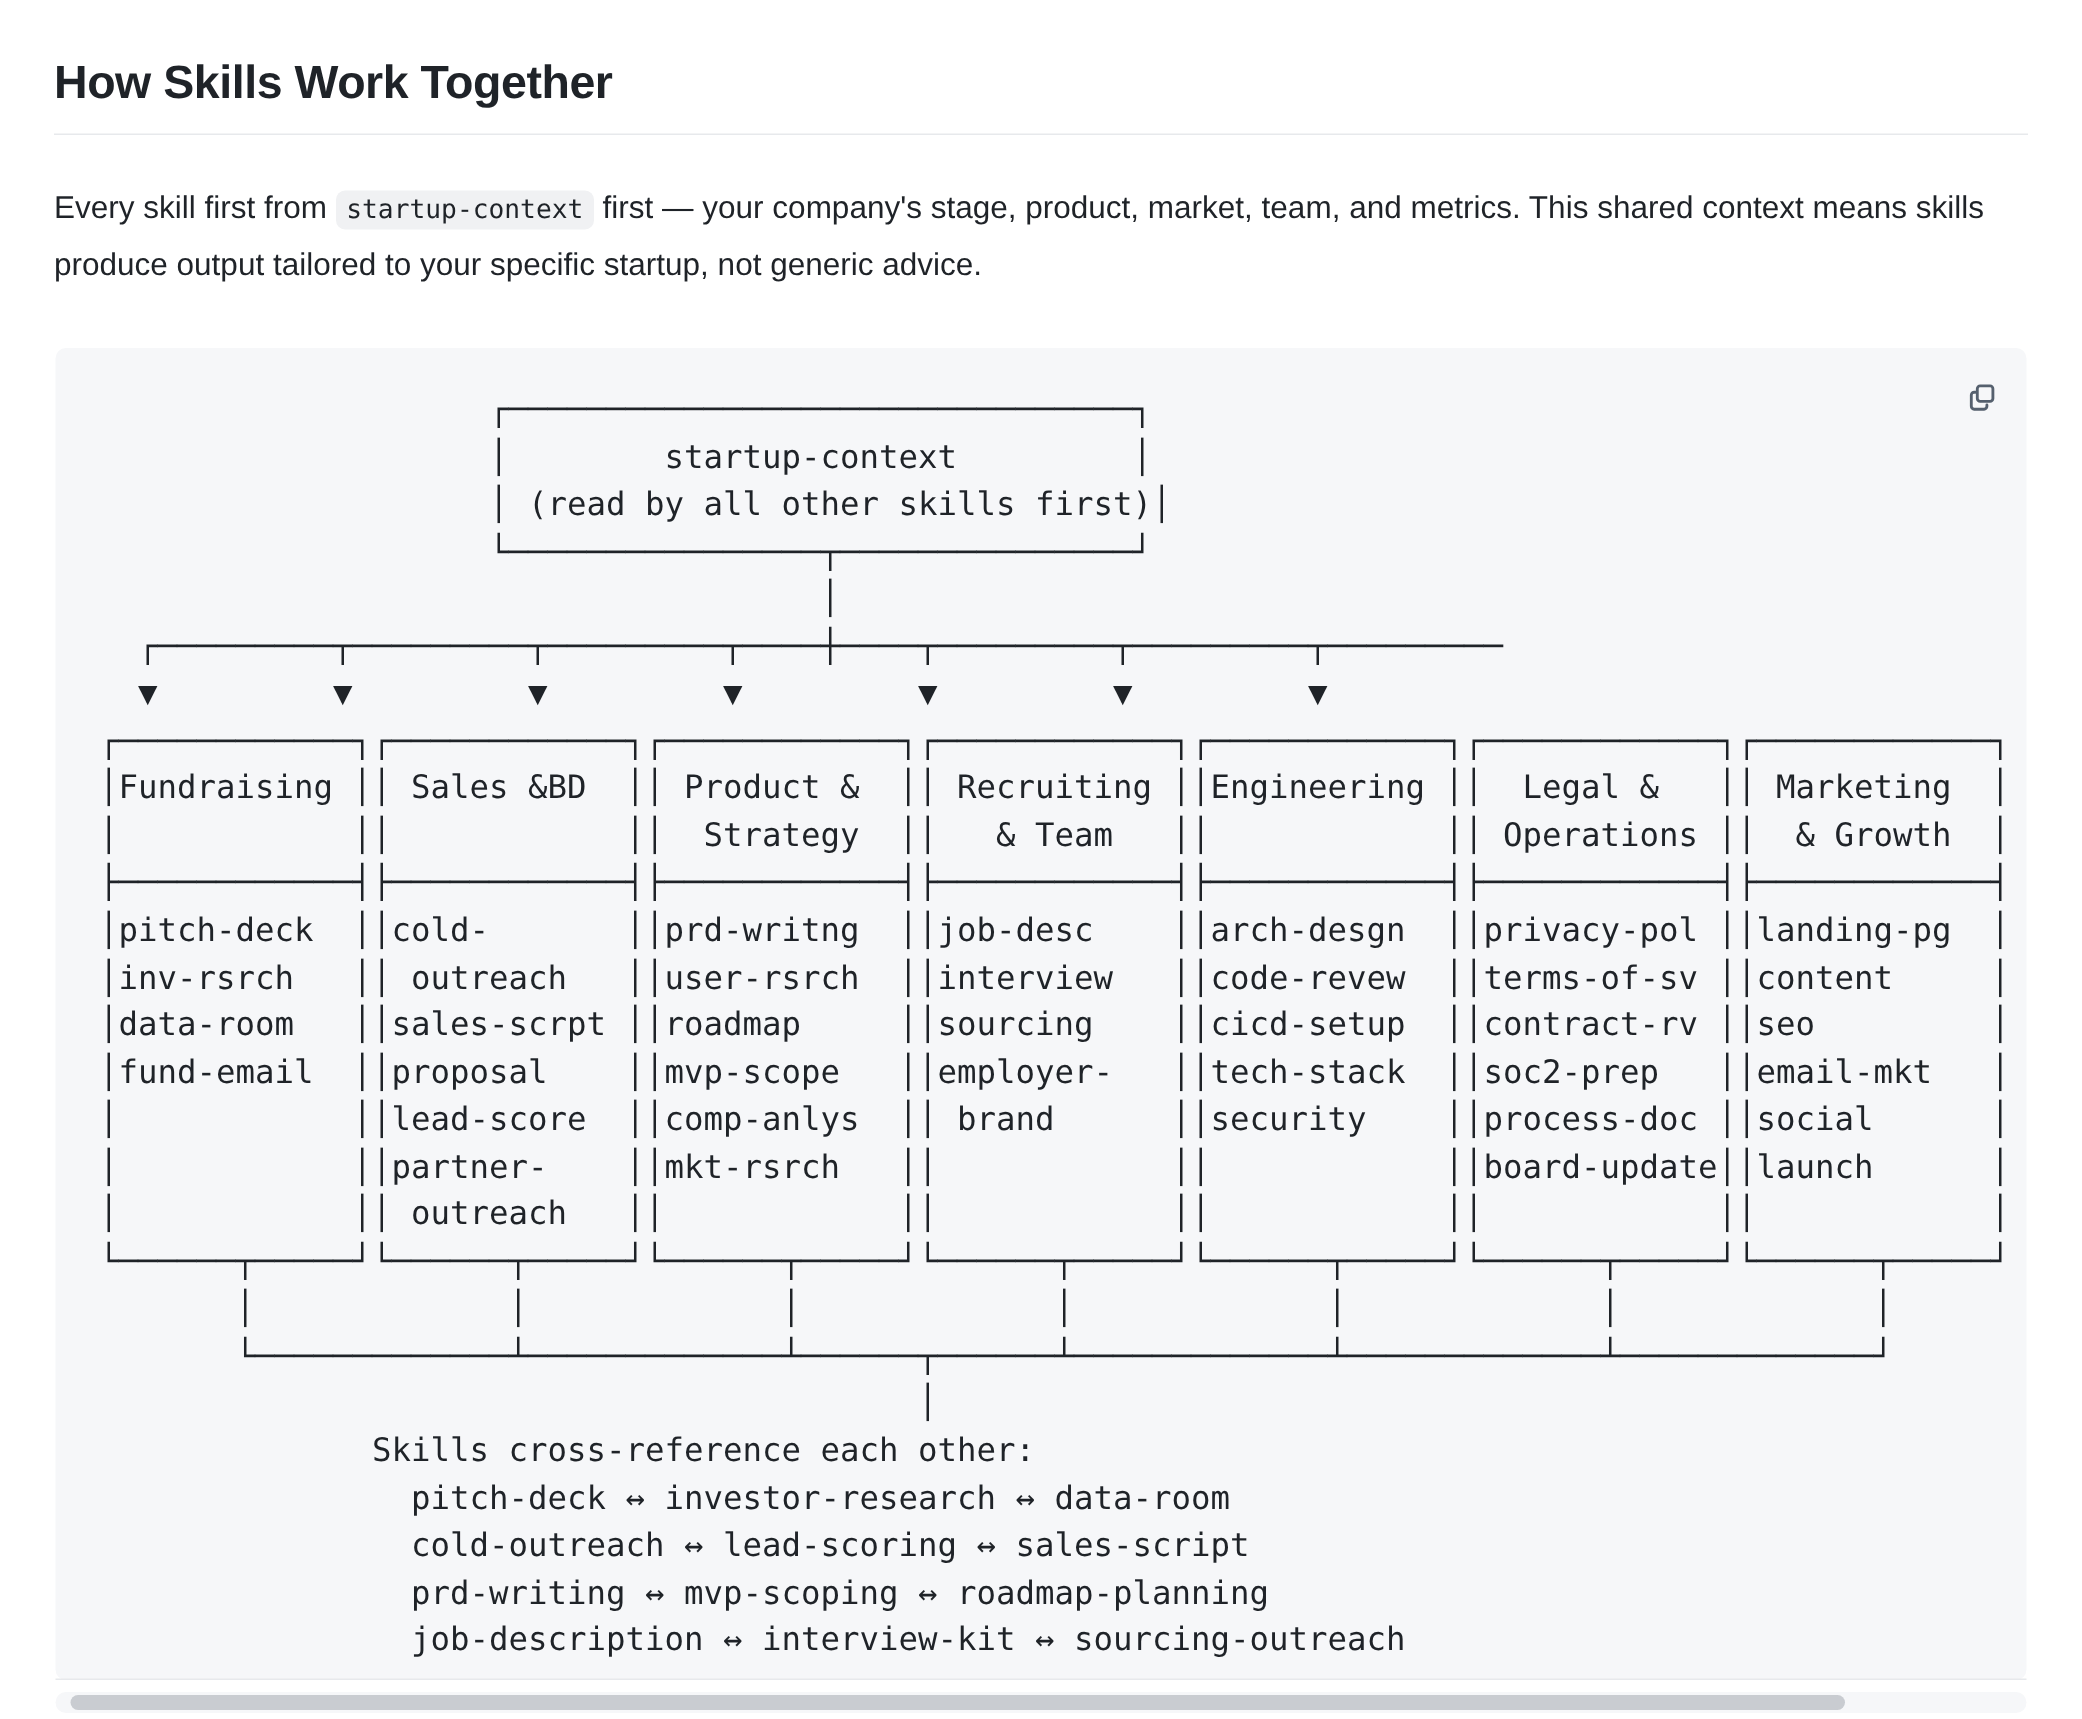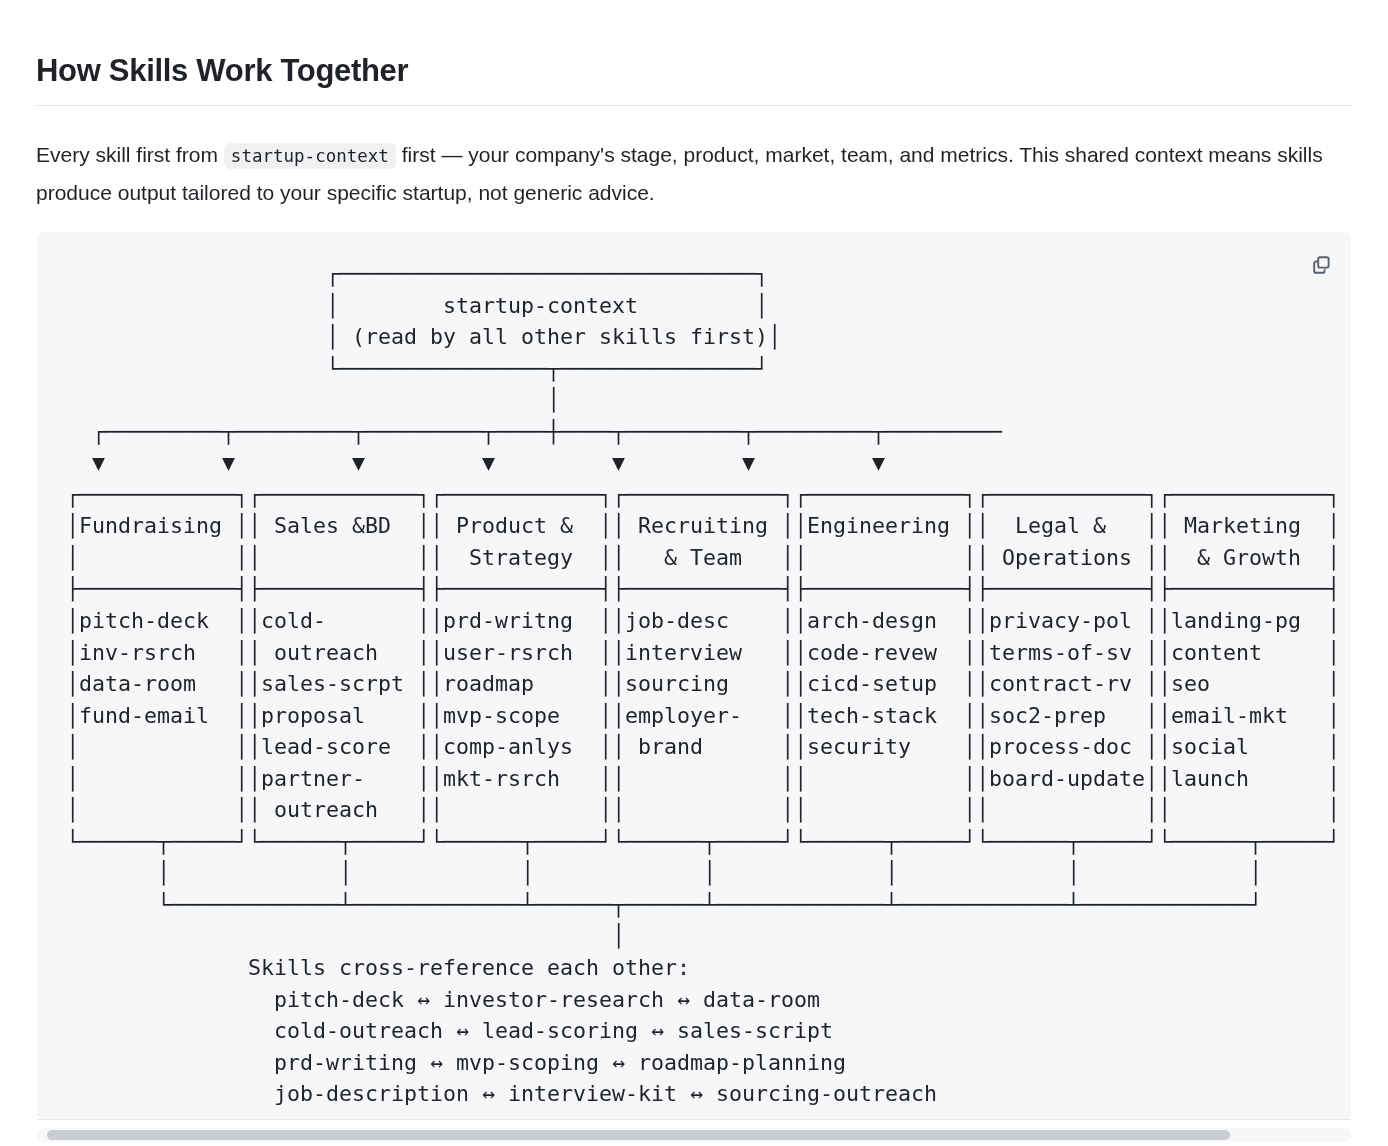--- a/index.html
+++ b/index.html
@@ -9,21 +9,21 @@
     background: #ffffff;
     font-family: "Liberation Sans", sans-serif;
     overflow: hidden;
   }
 
   .page {
     position: relative;
     width: 1388px;
     height: 824px;
     background: #ffffff;
-    padding: 16px 36px;
+    padding: 0 36px;
   }
 
   
   .page-title {
     margin: 0;
     padding-top: 36px;
     font-size: 31px;
     line-height: 1.25;
     font-weight: 700;
     letter-spacing: -0.3px;

